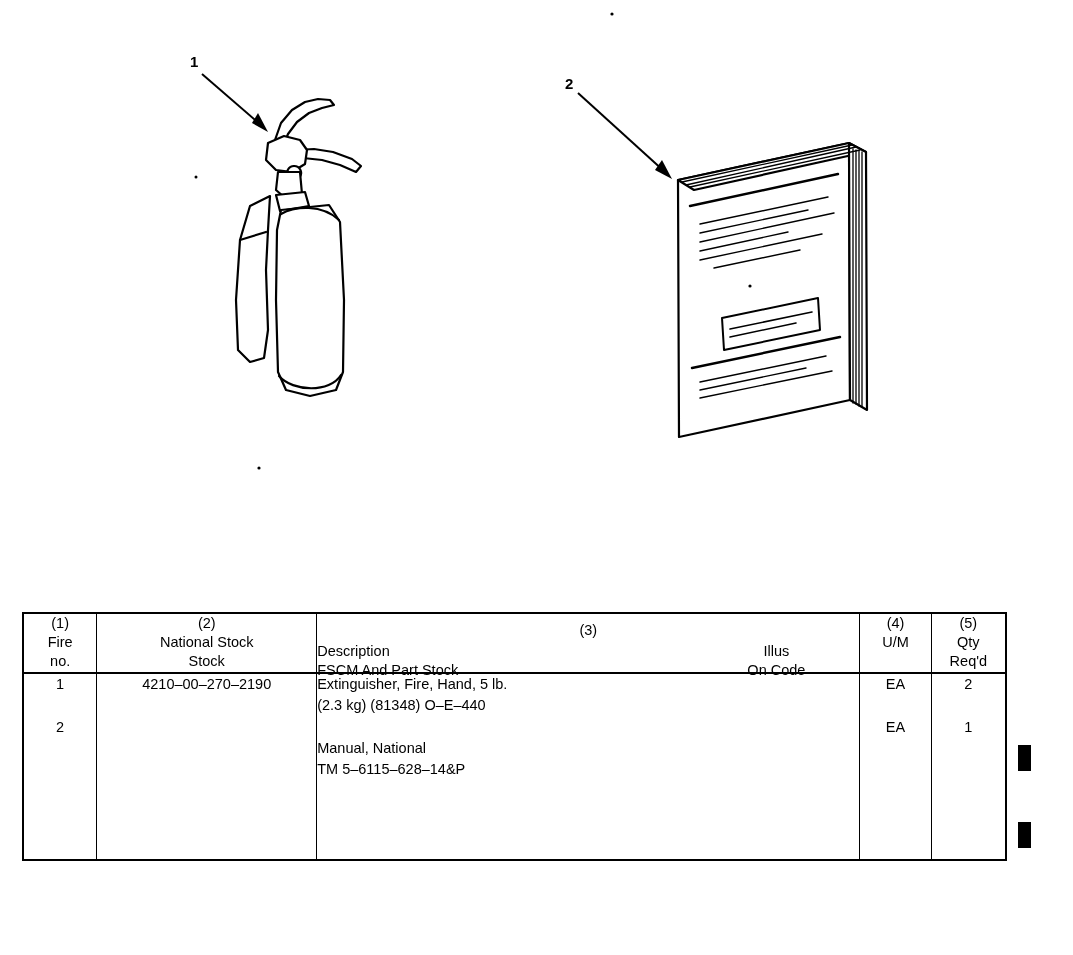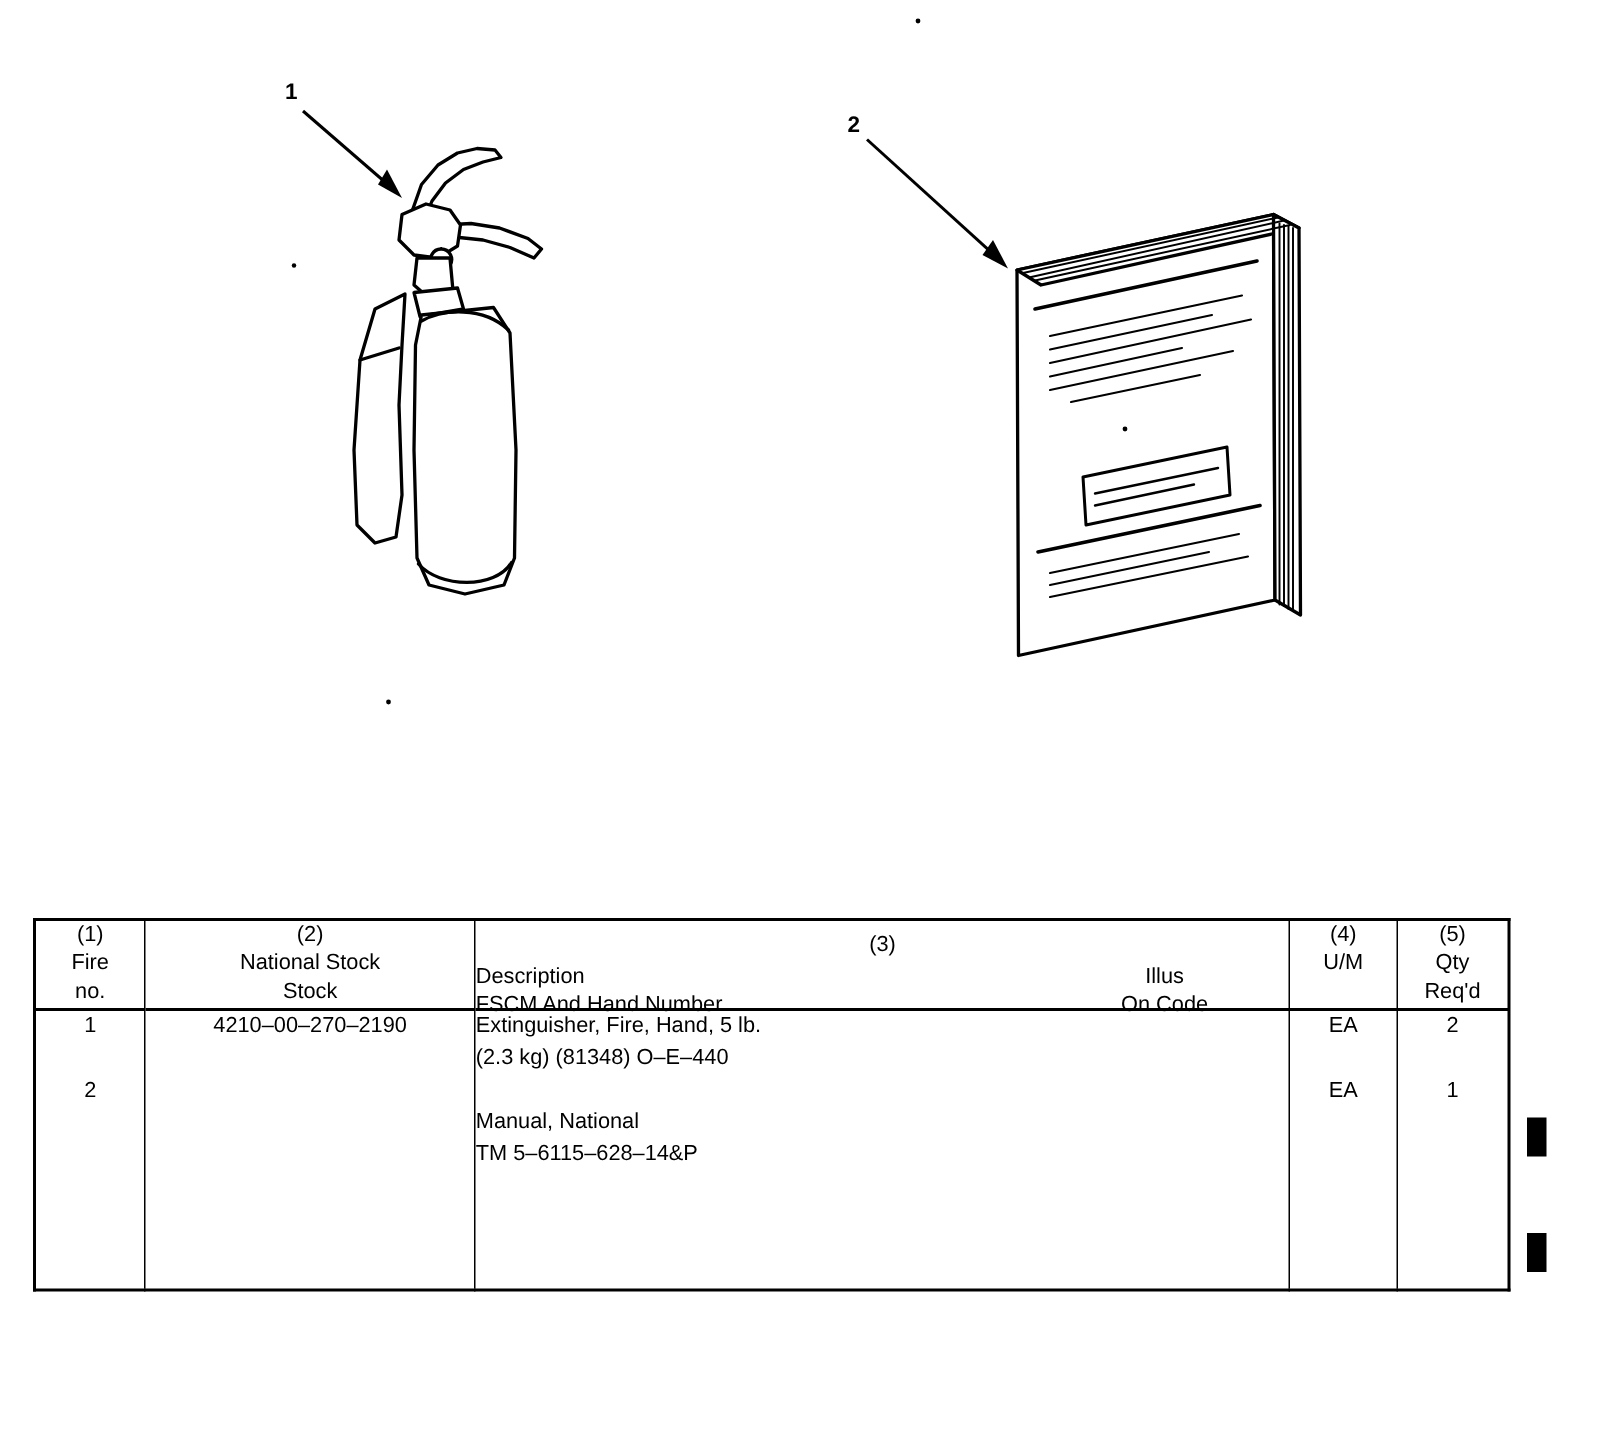--- a/index.html
+++ b/index.html
@@ -227,21 +227,21 @@
     <td class="hdr-cell col-nsn">
       <span class="hdr-num">(2)</span>
       <span class="hdr-l1">National Stock</span>
       <span class="hdr-l2">Stock</span>
     </td>
     <td class="hdr-cell col-desc">
       <div class="desc-hdr-inner">
         <div class="desc-hdr-num">(3)</div>
         <div class="desc-hdr-left">
           <span class="hdr-l1">Description</span>
-          <span class="hdr-l2">FSCM And Hand Number</span>
+          <span class="hdr-l2">FSCM And Part Stock</span>
         </div>
         <div class="desc-hdr-right">
           <span class="hdr-l1">Illus</span>
           <span class="hdr-l2">On Code</span>
         </div>
       </div>
     </td>
     <td class="hdr-cell col-um">
       <span class="hdr-num">(4)</span>
       <span class="hdr-l1"></span>

